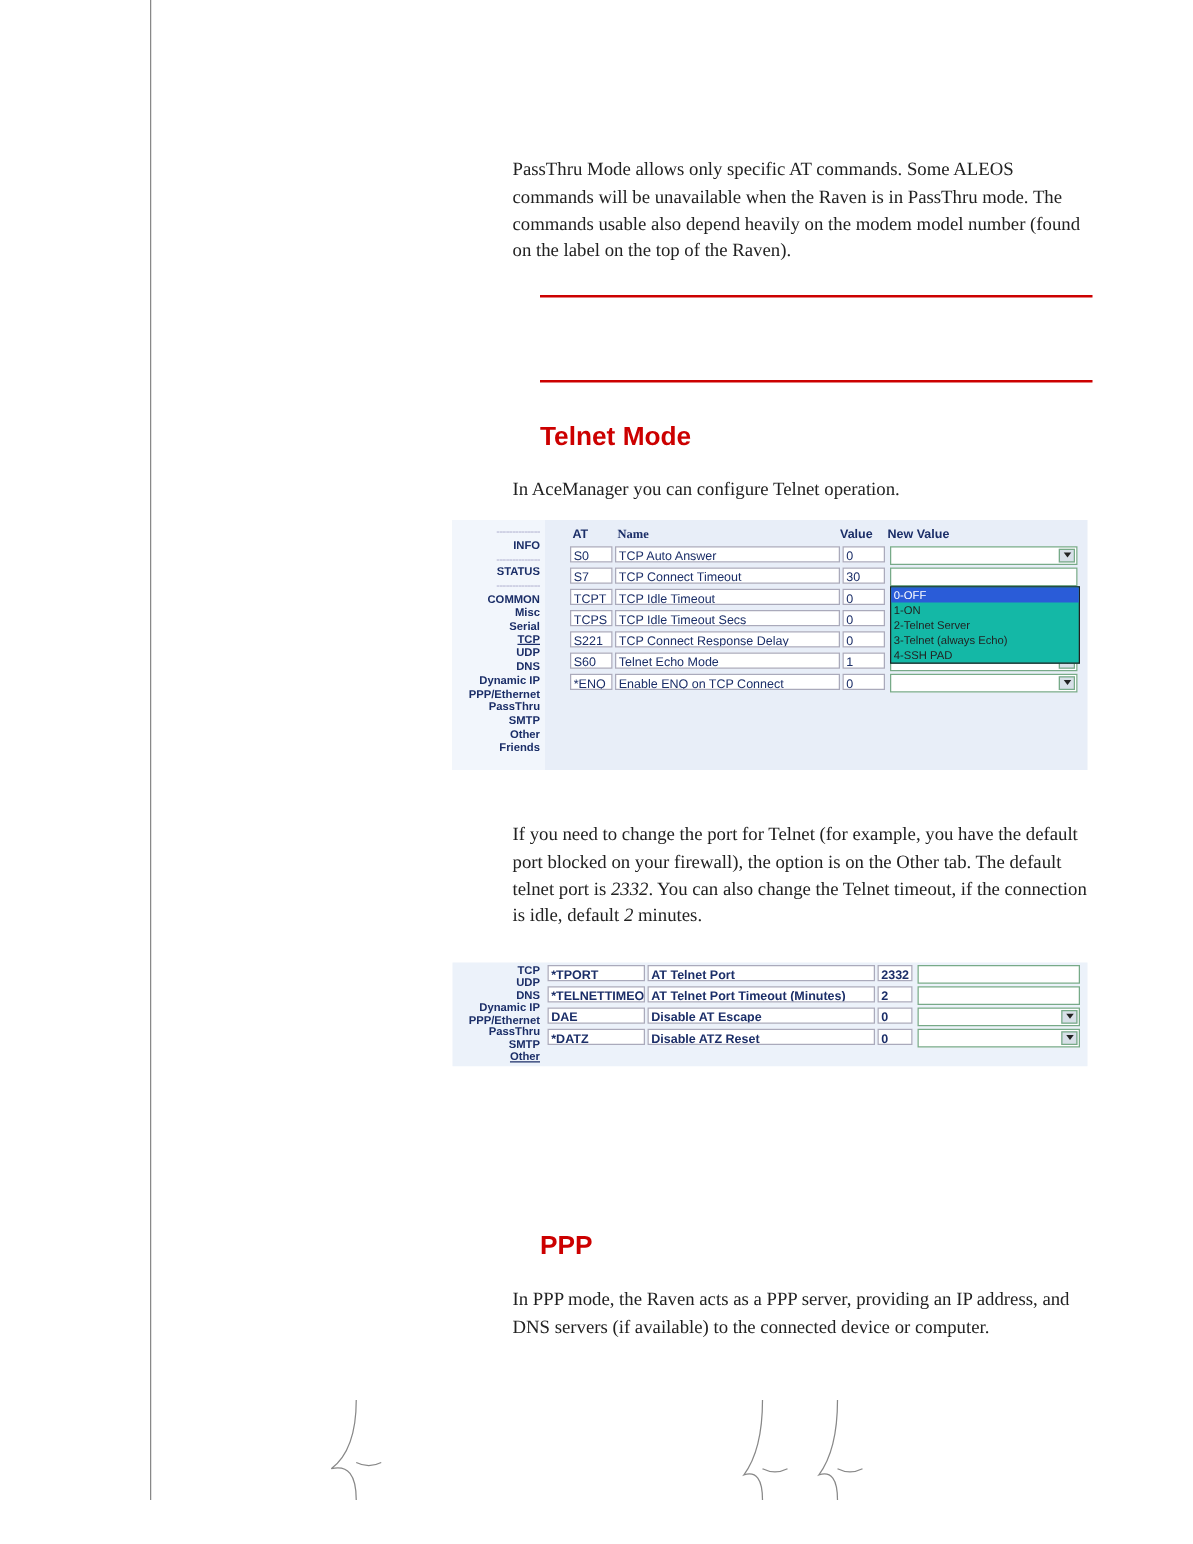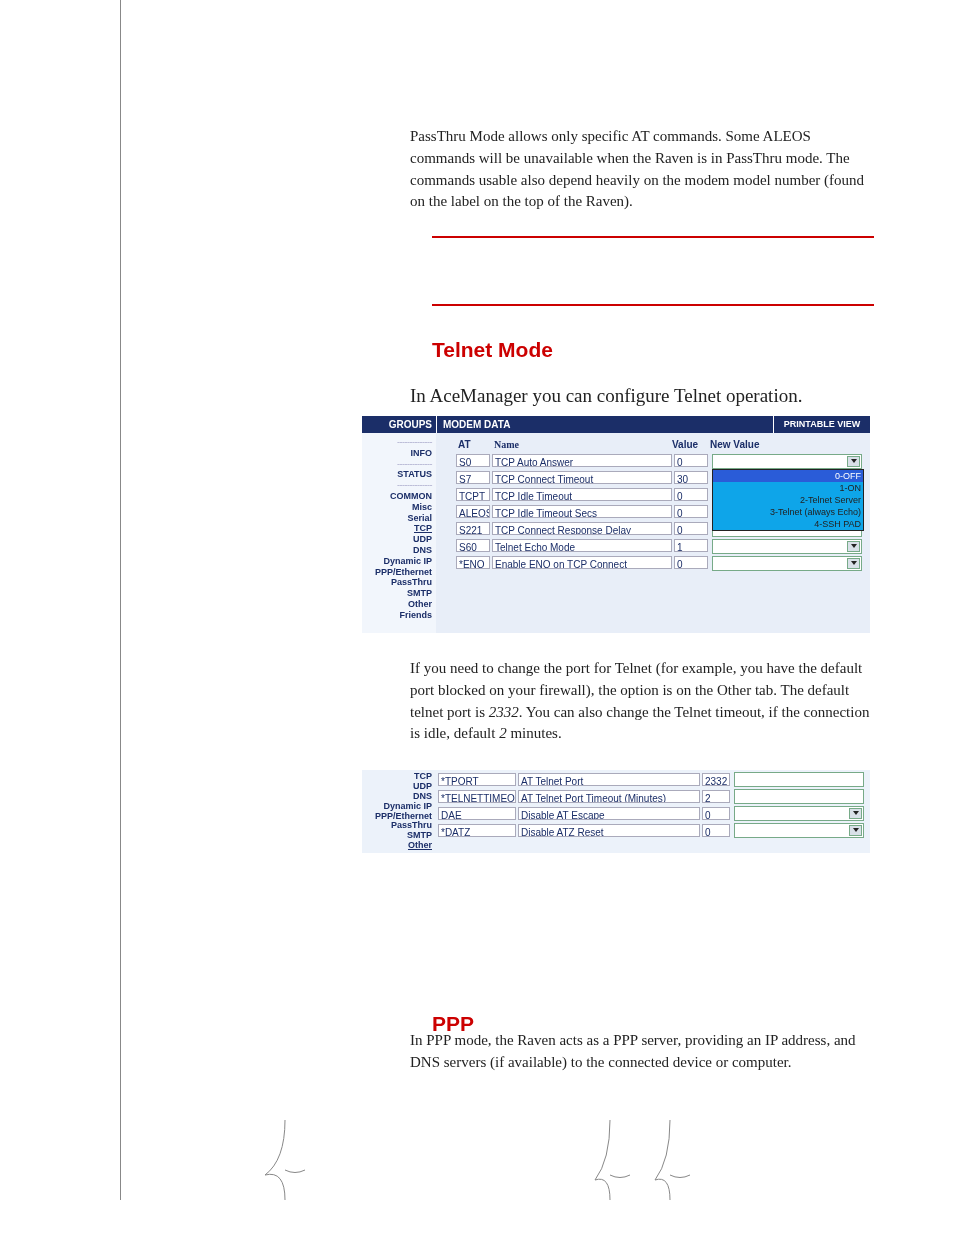--- a/index.html
+++ b/index.html
@@ -6,24 +6,24 @@
   .page { width:954px; height:1235px; position:relative; box-sizing:border-box; }
   .vline { position:absolute; top:0; left:120px; width:1px; height:1200px; background:#888; }
   .content { position:absolute; left:410px; right:80px; }
   .intro { top:126px; font-size:15px; line-height:1.45; }
   .hr-red { position:absolute; left:432px; right:80px; height:2px; background:#c00; }
   .hr1 { top:236px; }
   .hr2 { top:304px; }
   .h2 { position:absolute; left:432px; font-size:21px; font-weight:bold; color:#c00; font-family:Arial, Helvetica, sans-serif; }
   .h1 { position:absolute; left:432px; font-size:28px; font-weight:bold; color:#c00; font-family:Arial, Helvetica, sans-serif; }
   .telnet-h { top:338px; }
-  .telnet-p { top:382px; font-size:19px; line-height:1.45; }
+  .telnet-p { top:382px; font-size:15px; line-height:1.45; }
   .after-fig1 { top:658px; font-size:15px; line-height:1.45; }
   .serial-h { top:920px; }
-  .ppp-h { top:985px;margin-top:27px; }
+  .ppp-h { top:985px; }
   .ppp-p { top:1030px; font-size:15px; line-height:1.45; }
   .italic { font-style:italic; }
 
   
   .fig1 { position:absolute; left:362px; top:416px; width:508px; font-family:Arial, Helvetica, sans-serif; }
   .f1-header { display:flex; height:17px; }
   .f1-groups { width:70px; background:#1b2e68; color:#fff; font-size:10px; font-weight:bold; text-align:right; padding-right:4px; line-height:17px; }
   .f1-modem { flex:1; background:#1b2e68; color:#fff; font-size:10px; font-weight:bold; padding-left:6px; line-height:17px; border-left:1px solid #fff; border-right:1px solid #fff; }
   .f1-print { width:96px; background:#1b2e68; color:#fff; font-size:9px; font-weight:bold; text-align:center; line-height:17px; }
   .f1-body { display:flex; background:#e8eef8; }
@@ -38,30 +38,30 @@
   .f1-nv-h { width:152px; }
   .f1-row { display:flex; font-size:10px; color:#1b2e68; align-items:flex-start; margin-bottom:2px; }
   .box { background:#fff; border:1px solid #aab; padding:1px 2px; height:13px; line-height:13px; box-sizing:border-box; overflow:hidden; }
   .f1-at { width:34px; margin-right:2px; }
   .f1-name { flex:1; margin-right:2px; }
   .f1-val { width:34px; margin-right:4px; }
   .f1-input { width:150px; background:#fff; border:1px solid #7a8; height:15px; box-sizing:border-box; position:relative; font-size:9px; line-height:13px; padding-left:2px; }
   .f1-select { width:150px; background:#fff; border:1px solid #7a8; height:15px; box-sizing:border-box; position:relative; font-size:9px; line-height:13px; padding-left:2px; }
   .f1-select::after { content:""; position:absolute; right:1px; top:1px; width:13px; height:11px; background:#d8e0e8; border:1px solid #7a8; box-sizing:border-box; }
   .f1-select .arrow { position:absolute; right:4px; top:4px; width:0; height:0; border-left:3px solid transparent; border-right:3px solid transparent; border-top:4px solid #222; z-index:2; }
-  .dropdown-list { position:absolute; width:150px; background:#0ea5e9; border:1px solid #222; font-size:9px; color:#222; z-index:5;text-align:right; }
+  .dropdown-list { position:absolute; width:150px; background:#14b8a6; border:1px solid #222; font-size:9px; color:#222; z-index:5; }
   .dropdown-list div { padding:0 2px; line-height:12px; }
   .dropdown-list .sel { background:#2a5cd8; color:#fff; }
 
   
   .fig2 { position:absolute; left:362px; top:770px; width:508px; font-family:Arial, Helvetica, sans-serif; font-size:10px; color:#1b2e68; display:flex; background:#ecf2fa; }
   .f2-left { width:70px; text-align:right; padding:2px 4px 2px 0; font-weight:bold; line-height:1.1; font-size:9px; }
   .f2-left .u { text-decoration:underline; }
   .f2-main { flex:1; padding:2px 6px 2px 2px; }
-  .f2-row { display:flex; align-items:center; margin-bottom:2px; }
+  .f2-row { display:flex; margin-bottom:2px;font-weight:bold; }
   .f2-at { width:78px; margin-right:2px; }
   .f2-name { flex:1; margin-right:2px; }
   .f2-val { width:28px; margin-right:4px; }
   .f2-input { width:130px; background:#fff; border:1px solid #7a8; height:15px; box-sizing:border-box; position:relative; }
   .f2-input.sel::after { content:""; position:absolute; right:1px; top:1px; width:13px; height:11px; background:#d8e0e8; border:1px solid #7a8; box-sizing:border-box; }
   .f2-input.sel .arrow { position:absolute; right:4px; top:4px; width:0; height:0; border-left:3px solid transparent; border-right:3px solid transparent; border-top:4px solid #222; z-index:2; }
 
   
   .curve { position:absolute; stroke:#888; fill:none; stroke-width:1; }
 </style>
@@ -73,25 +73,20 @@
 
   <div class="content intro">PassThru Mode allows only specific AT commands. Some ALEOS commands will be unavailable when the Raven is in PassThru mode. The commands usable also depend heavily on the modem model number (found on the label on the top of the Raven).</div>
 
   <div class="hr-red hr1"></div>
   <div class="hr-red hr2"></div>
 
   <div class="h2 telnet-h">Telnet Mode</div>
   <div class="content telnet-p">In AceManager you can configure Telnet operation.</div>
 
   <div class="fig1">
-    <div class="f1-header">
-      <div class="f1-groups">GROUPS</div>
-      <div class="f1-modem">MODEM DATA</div>
-      <div class="f1-print">PRINTABLE VIEW</div>
-    </div>
     <div class="f1-body">
       <div class="f1-left">
         <div class="div">--------------</div>
         <div>INFO</div>
         <div class="div">--------------</div>
         <div>STATUS</div>
         <div class="div">--------------</div>
         <div>COMMON</div>
         <div class="sub">Misc</div>
         <div class="sub">Serial</div>
@@ -127,21 +122,21 @@
               <div class="box f1-val">30</div>
               <div class="f1-input"></div>
             </div>
             <div class="f1-row">
               <div class="box f1-at">TCPT</div>
               <div class="box f1-name">TCP Idle Timeout</div>
               <div class="box f1-val">0</div>
               <div class="f1-input"></div>
             </div>
             <div class="f1-row">
-              <div class="box f1-at">ALEOS</div>
+              <div class="box f1-at">TCPS</div>
               <div class="box f1-name">TCP Idle Timeout Secs</div>
               <div class="box f1-val">0</div>
               <div class="f1-input"></div>
             </div>
             <div class="f1-row">
               <div class="box f1-at">S221</div>
               <div class="box f1-name">TCP Connect Response Delay</div>
               <div class="box f1-val">0</div>
               <div class="f1-input"></div>
             </div>

